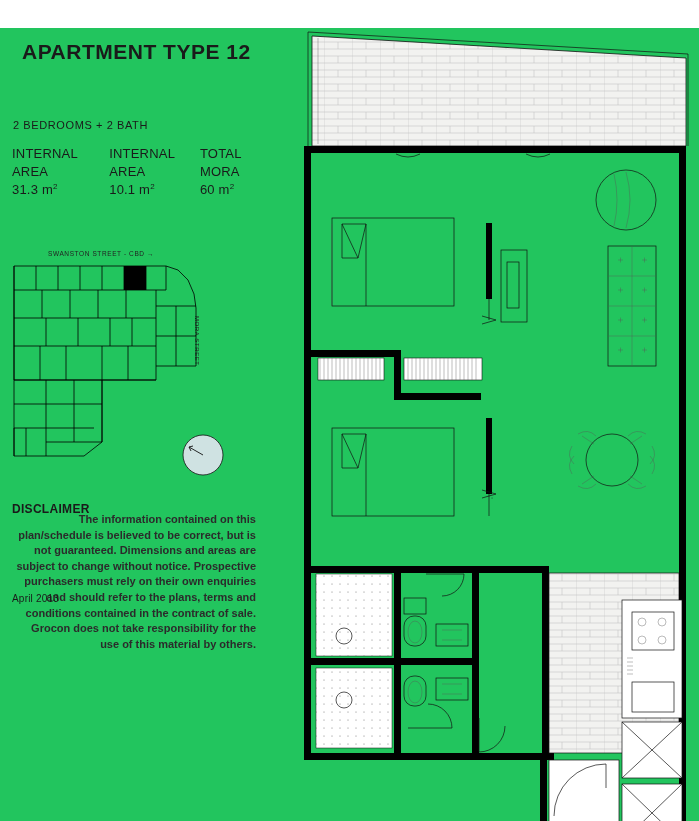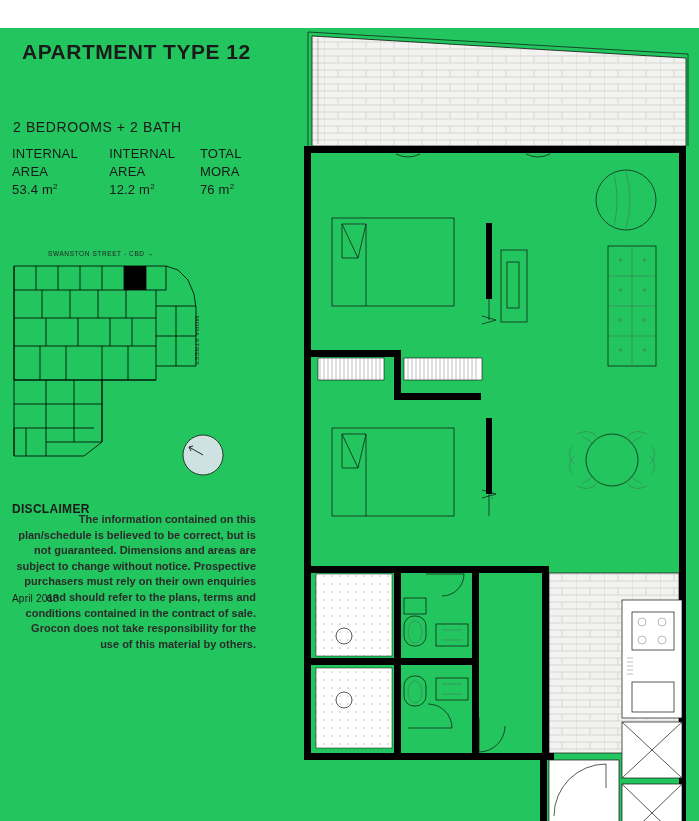--- a/index.html
+++ b/index.html
@@ -35,21 +35,21 @@
     font-size: 21px;
     font-weight: bold;
     letter-spacing: 0.5px;
     line-height: 1.18;
     width: 230px;
   }
   #bed-bath {
     position: absolute;
     left: 13px;
     top: 91px;
-    font-size: 14px;
+    font-size: 11px;
     letter-spacing: 0.6px;
   }
   #areas {
     position: absolute;
     left: 12px;
     top: 117px;
     width: 262px;
     display: flex;
     gap: 12px;
   }
@@ -162,31 +162,31 @@
 
     <div id="apt-title">APARTMENT
 TYPE 12</div>
 
     <div id="bed-bath">2 BEDROOMS + 2 BATH</div>
 
     <div id="areas">
       <div class="area-col col-w1">
         <div class="lbl">INTERNAL
 AREA</div>
-        <div class="val"><span>53.4 m</span><sup>2</sup></div>
+        <div class="val"><span>31.3 m</span><sup>2</sup></div>
       </div>
       <div class="area-col col-w2">
         <div class="lbl">INTERNAL
 AREA</div>
-        <div class="val"><span>12.2 m</span><sup>2</sup></div>
+        <div class="val"><span>10.1 m</span><sup>2</sup></div>
       </div>
       <div class="area-col col-w3">
         <div class="lbl">TOTAL
 MORA</div>
-        <div class="val"><span>76 m</span><sup>2</sup></div>
+        <div class="val"><span>60 m</span><sup>2</sup></div>
       </div>
     </div>
 
     <div id="street-label-top">SWANSTON STREET - CBD →</div>
     <div id="street-label-right">MORA STREET</div>
 
     <div id="keyplan">
       <svg width="236" height="230" viewBox="0 0 236 230">
 
         <path class="keyline" d="M8,20 L160,20 L172,24 L182,34 L188,48 L190,62 L190,120 L150,120 L150,134 L96,134 L96,196 L78,210 L8,210 Z"></path>

